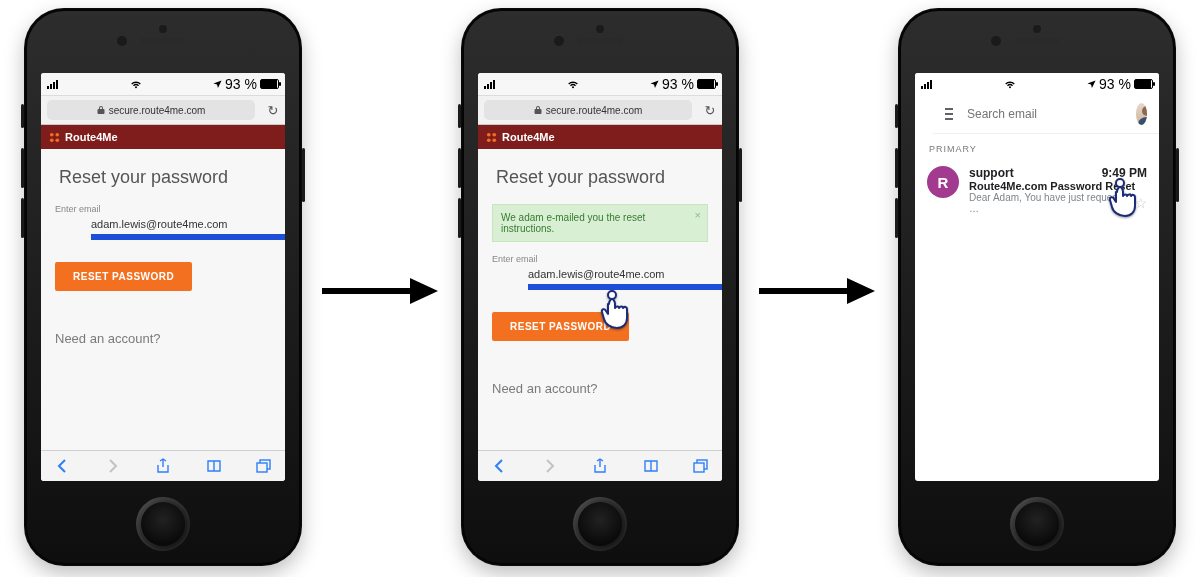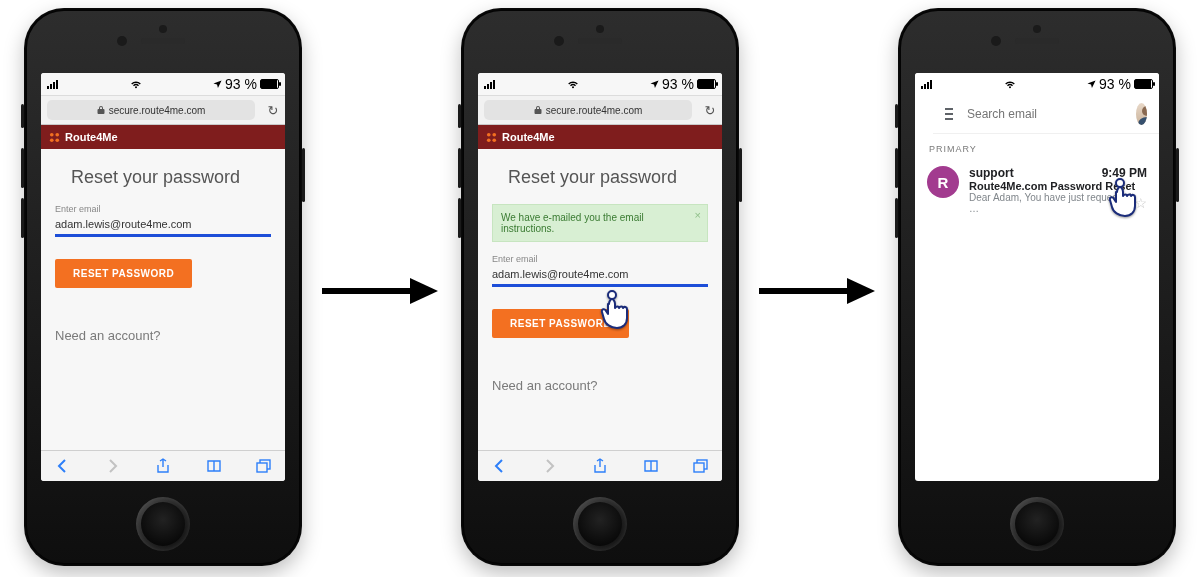--- a/index.html
+++ b/index.html
@@ -28,23 +28,23 @@
 
   .addrbar{display:flex;align-items:center;height:28px;background:#f2f2f2;border-top:1px solid #dcdcdc;border-bottom:1px solid #c9c9c9;}
   .addrpill{flex:1;margin:0 6px;height:20px;background:#e3e3e3;border-radius:5px;display:flex;align-items:center;justify-content:center;gap:4px;font-size:10px;color:#333;}
   .reload{width:24px;text-align:center;color:#555;font-size:13px;}
 
   .brandbar{height:24px;background:#7f1d1d;color:#fff;display:flex;align-items:center;padding:0 8px;font-size:11px;font-weight:700;gap:5px;}
   .brandlogo{width:11px;height:11px;display:inline-block;}
   .brandlogo svg{display:block}
 
   .page{padding:18px 14px;}
-  h1.rp{margin:0 0 16px 16px;font-size:18px;font-weight:400;color:#555;}
+  h1.rp{margin:0 0 16px 4px;font-size:18px;font-weight:400;color:#555;}
   .lbl{font-size:9px;color:#888;}
-  .field{border:none;border-bottom:3px solid #1d4ed8;background:transparent;width:100%;padding:2px 0 4px;font-size:11px;color:#333;outline:none;}
+  .field{border:none;border-bottom:6px solid #1d4ed8;background:transparent;width:100%;padding:2px 0 4px;font-size:11px;color:#333;outline:none;margin-left:36px;}
   .btn-reset{margin-top:22px;background:#f37021;color:#fff;border:none;font-size:10px;letter-spacing:.5px;font-weight:600;padding:9px 18px;border-radius:2px;cursor:pointer;}
   .need{margin-top:40px;font-size:13px;color:#7a7a7a;}
   .alert{background:#d8efd3;border:1px solid #c7e5c0;color:#3a7b32;font-size:10px;padding:7px 8px;margin-bottom:12px;position:relative;}
   .alert .x{position:absolute;right:6px;top:4px;color:#8fbf89;font-size:11px;cursor:pointer;}
 
   .safari-tb{position:absolute;left:0;right:0;bottom:0;height:30px;background:#f4f4f4;border-top:1px solid #cfcfcf;
              display:flex;align-items:center;justify-content:space-between;padding:0 12px;color:#2d7ff9;}
   .safari-tb .ico{width:18px;height:18px;display:flex;align-items:center;justify-content:center;}
   .safari-tb .disabled{color:#c2c2c2;}
 
@@ -233,21 +233,21 @@
                 <circle cx="9" cy="3" r="2" fill="#f37021"></circle>
                 <circle cx="3" cy="9" r="2" fill="#f37021"></circle>
                 <circle cx="9" cy="9" r="2" fill="#f37021"></circle>
               </svg>
             </span>
         <span>Route4Me</span>
       </div>
       <div class="page">
         <h1 class="rp">Reset your password</h1>
         <div class="alert">
-          <span>We have e-mailed you the email instructions.</span>
+          <span>We adam e-mailed you the reset instructions.</span>
           <span class="x">×</span>
         </div>
         <div class="lbl">Enter email</div>
         <input class="field" value="adam.lewis@route4me.com" style="">
         <br>
         <button class="btn-reset">RESET PASSWORD</button>
         <div class="need">Need an account?</div>
       </div>
       <div class="safari-tb">
         <span class="ico">

